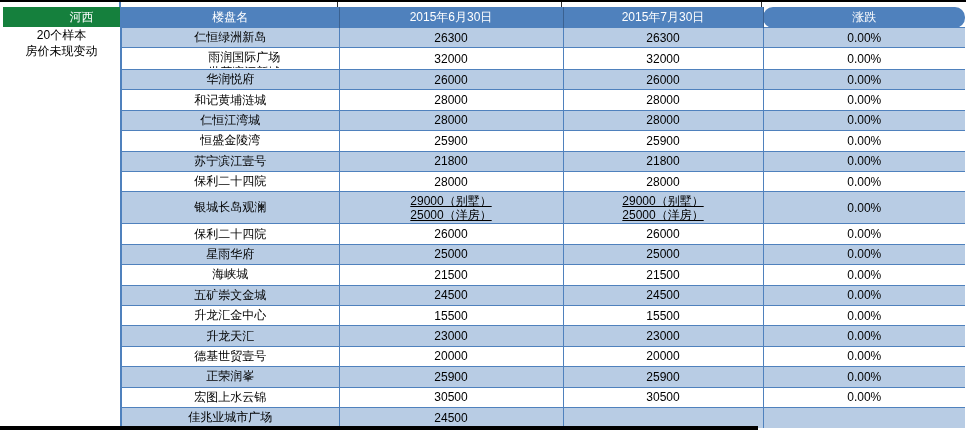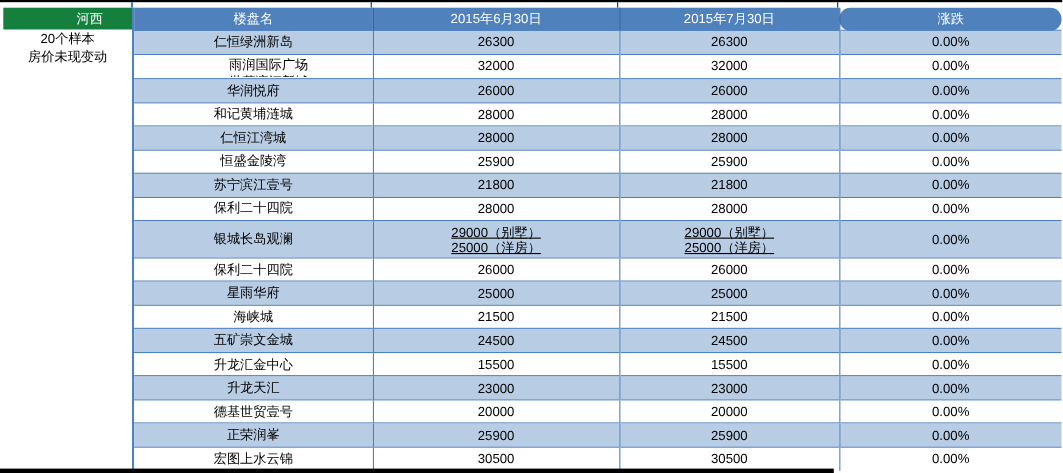--- a/index.html
+++ b/index.html
@@ -185,20 +185,26 @@
             <td>25900</td>
             <td>25900</td>
             <td>0.00%</td>
           </tr>
           <tr>
             <td>宏图上水云锦</td>
             <td>30500</td>
             <td>30500</td>
             <td>0.00%</td>
           </tr>
+          <tr>
+            <td>佳兆业城市广场</td>
+            <td>24500</td>
+            <td></td>
+            <td></td>
+          </tr>
         </tbody>
     </table>
 
   </div>
 
   <div class="border-bottom-thick"></div>
 
 </div>
 
 </body></html>

